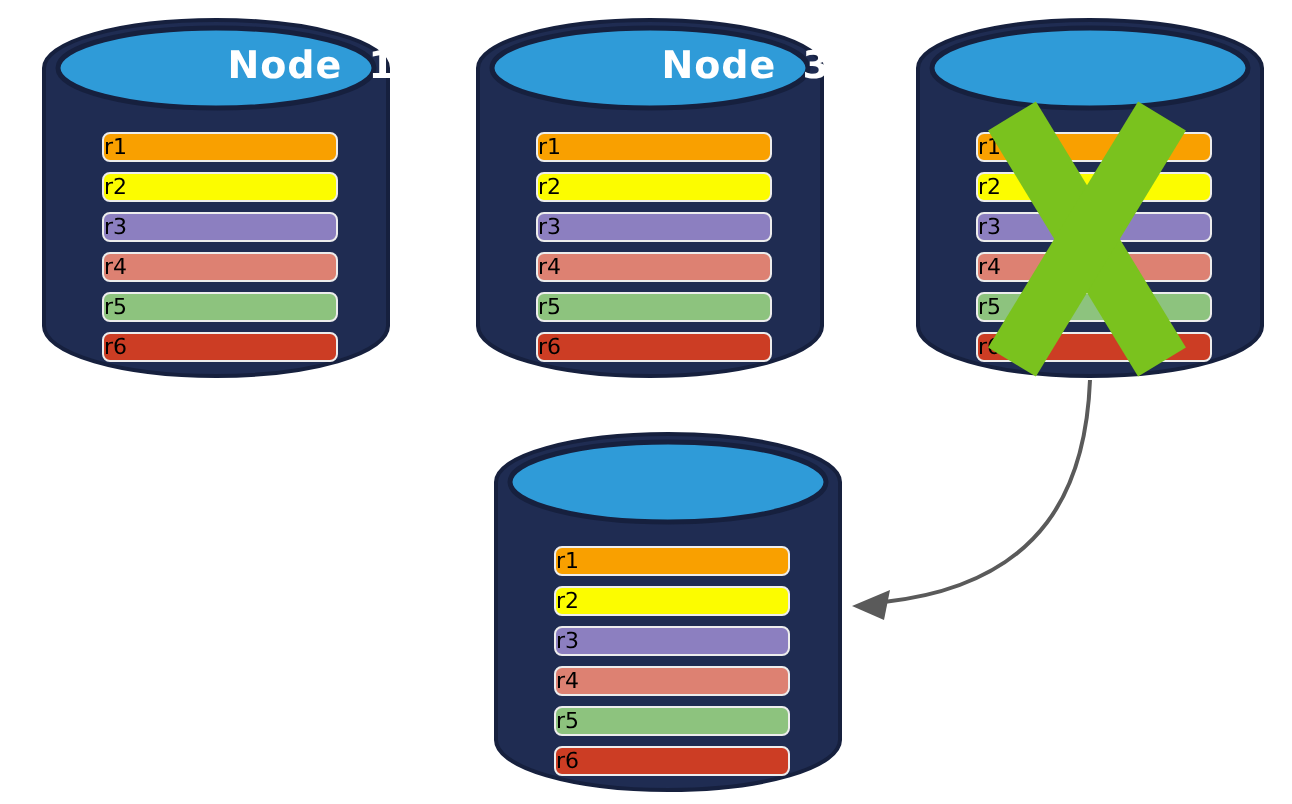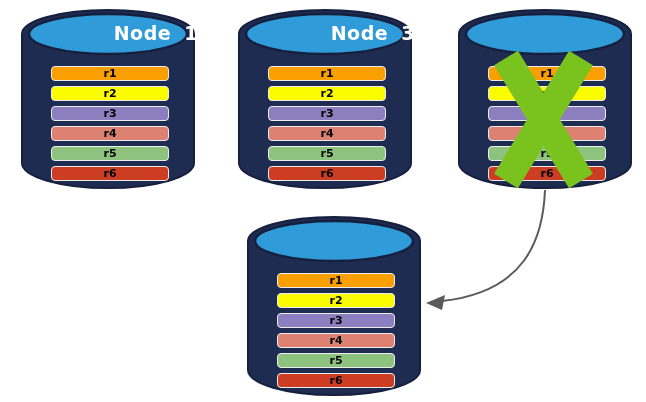--- a/index.html
+++ b/index.html
@@ -58,23 +58,22 @@
     left: 31px;
     top: 58px;
     width: 118px;
   }
   .bar {
     height: 13px;
     line-height: 13px;
     margin-bottom: 5px;
     border-radius: 4px;
     border: 1px solid #ededed;
-    text-align: center;
     font-size: 11px;
-    font-weight: bold;
+    font-weight: normal;
     color: var(--bar-label, #000000);
   }
   .xmark {
     position: absolute;
     left: 38px;
     top: 44px;
     width: 97px;
     height: 135px;
     overflow: visible;
   }

